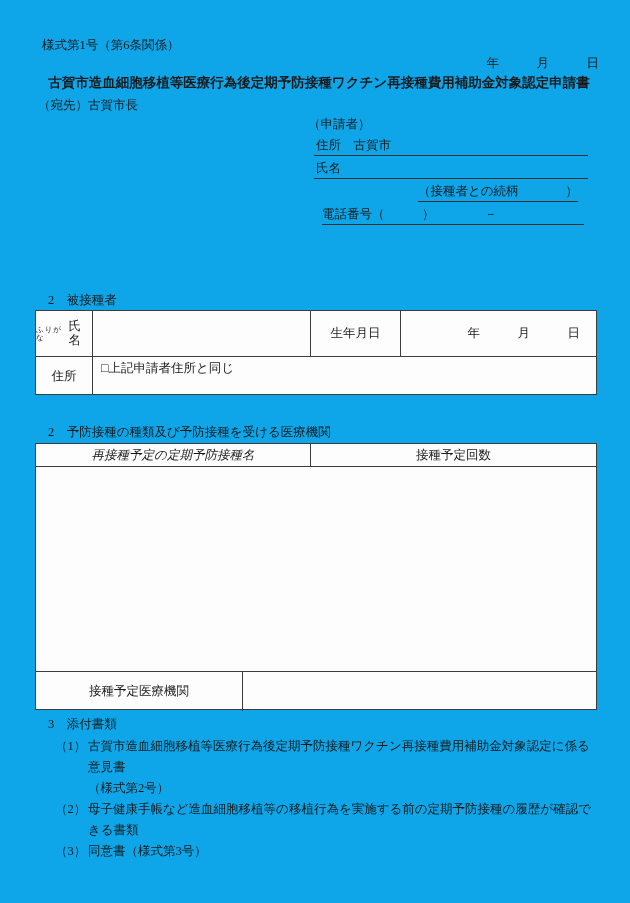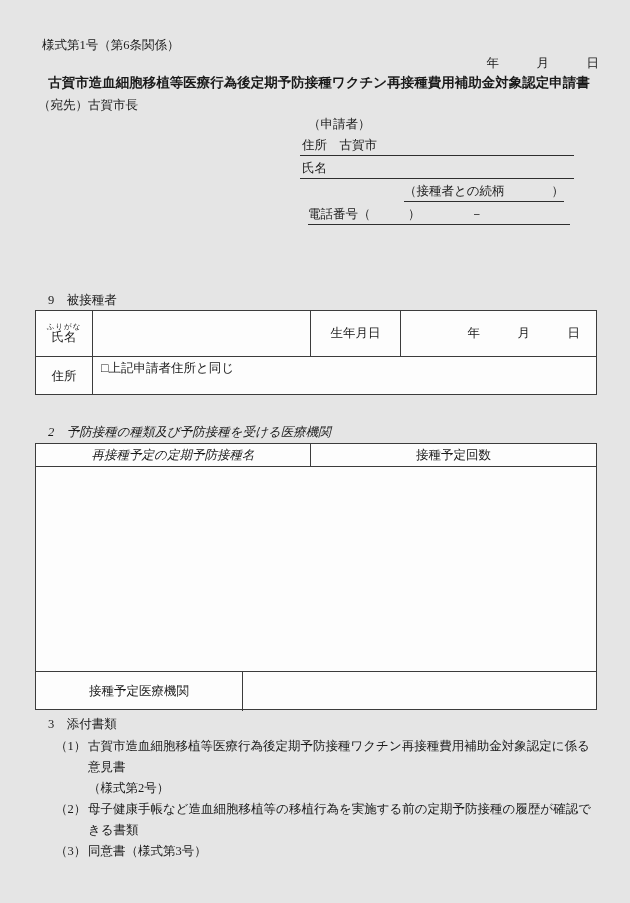--- a/index.html
+++ b/index.html
@@ -1,58 +1,58 @@
 <!DOCTYPE html>
 <html><head>
 <meta charset="utf-8">
 <style>
   html,body{margin:0;padding:0;background:#888;}
   .page{
     position:relative;
     width:630px;height:903px;
     margin:0 auto;
-    background:#e5e5e5;
+    background:#0ea5e9;
     font-family:"Liberation Serif","DejaVu Serif",serif;
     color:#1a1a1a;
     font-size:12.5px;
     overflow:hidden;
     border-bottom:1px solid #d8d8d8;
   }
   .abs{position:absolute;}
   .form-number{left:42px;top:37px;}
   .date-line{right:31px;top:55px;white-space:pre;}
   .doc-title{left:8px;right:0;top:74px;text-align:center;font-size:13.5px;font-weight:600;margin:0;}
   .addressee{left:38px;top:97px;}
   .applicant-heading{left:308px;top:116px;}
-  .u-line{border-bottom:1px solid #2e2e2e;height:19px;line-height:19px;}
+  .u-line{border-bottom:1px solid #2e2e2e;height:19px;line-height:19px;margin-left:14px;}
   .line-address{left:300px;top:136px;width:272px;padding-left:2px;}
   .line-name{left:300px;top:159px;width:272px;padding-left:2px;}
   .line-relation{left:404px;top:182px;width:160px;display:flex;justify-content:space-between;}
   .line-phone{left:308px;top:205px;width:262px;white-space:pre;}
   .body-paragraph{left:36px;top:228px;width:560px;line-height:23.5px;text-indent:1.4em;margin:0;text-align:justify;}
   .sec-heading{left:48px;}
   .s1{top:292px;}
-  .s2{top:424px;font-style:italic;}
+  .s2{top:424px;}
   .s3{top:716px;}
 
   .tbl{border:1px solid #3c3c3c;box-sizing:border-box;background:#fdfdfd;}
   .tbl .row{display:flex;box-sizing:border-box;}
   .tbl .cell{box-sizing:border-box;}
   .brd-r{border-right:1px solid #3c3c3c;}
   .brd-b{border-bottom:1px solid #3c3c3c;}
   .c-center{display:flex;align-items:center;justify-content:center;}
   .flex1{flex:1;}
 
   .t1{left:35px;top:310px;width:562px;height:85px;}
   .t1 .r1{height:46px;}
   .t1 .r2{height:38px;}
   .w57{width:57px;}
   .w218{width:218px;}
   .w90{width:90px;}
-  .name-label-cell{display:flex;flex-direction:column;align-items:center;justify-content:center;line-height:1.05;}
+  .name-label-cell{display:flex;align-items:center;justify-content:center;line-height:1.05;}
   .furigana{font-size:7.5px;letter-spacing:1px;}
   .birth-value{flex:1;display:flex;align-items:center;justify-content:flex-end;padding-right:16px;white-space:pre;}
   .addr-content{flex:1;padding:3px 0 0 8px;}
 
   .t2{left:35px;top:443px;width:562px;height:267px;}
   .t2 .hrow{height:23px;}
   .t2 .crow{height:205px;}
   .t2 .frow{height:39px;}
   .w275{width:275px;font-style:italic;}
   .w207{width:207px;}
@@ -82,21 +82,21 @@
   <div class="abs u-line line-name">氏名</div>
 
   <div class="abs u-line line-relation">
     <span>（接種者との続柄</span>
     <span>）</span>
   </div>
 
   <div class="abs u-line line-phone">電話番号（　　　）　　　　－</div>
 
 
-  <div class="abs sec-heading s1">9　被接種者</div>
+  <div class="abs sec-heading s1">2　被接種者</div>
 
   <div class="abs tbl t1">
     <div class="row r1 brd-b">
       <div class="cell w57 brd-r name-label-cell">
         <div class="furigana">ふりがな</div>
         <div>氏名</div>
       </div>
       <div class="cell w218 brd-r"></div>
       <div class="cell w90 brd-r c-center">生年月日</div>
       <div class="cell birth-value">年　　　月　　　日</div>

